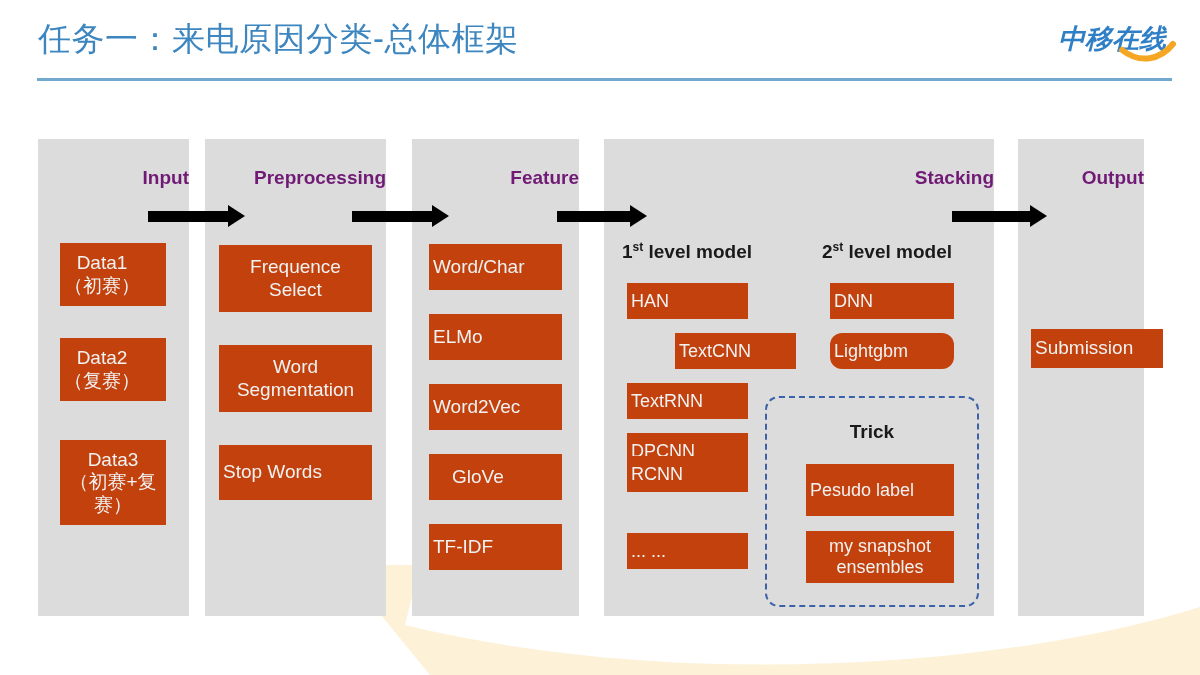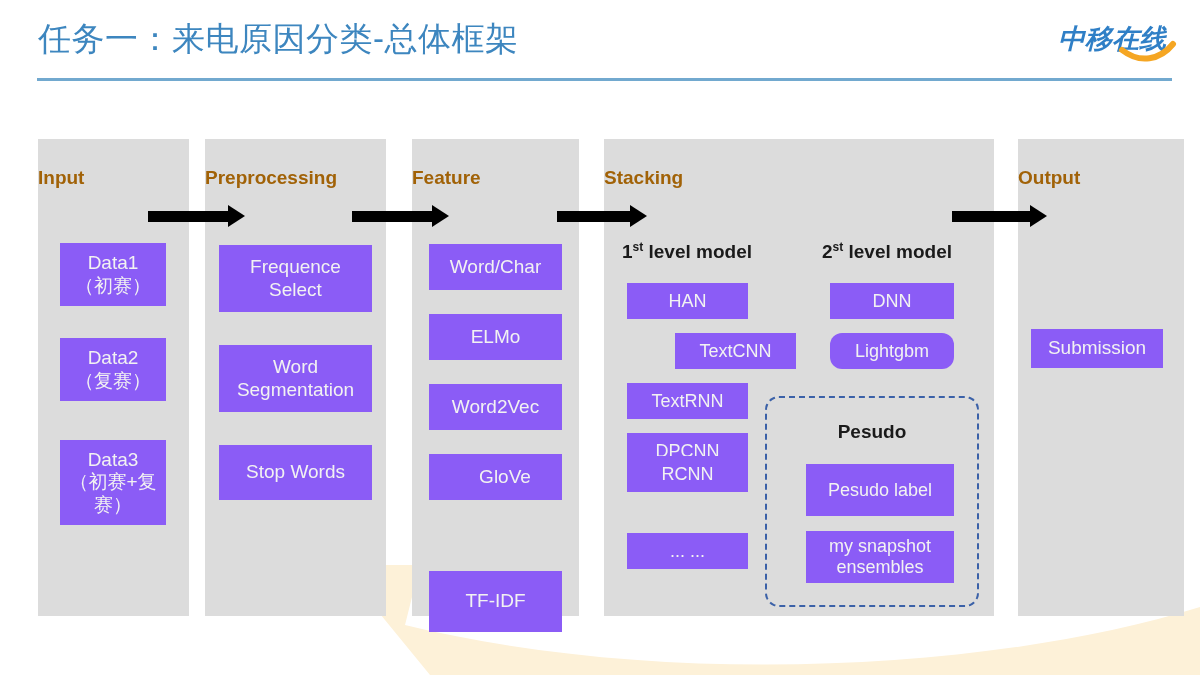--- a/index.html
+++ b/index.html
@@ -60,31 +60,31 @@
   .column {
     position: absolute;
     top: 139px;
     height: 477px;
     background: #dcdcdc;
   }
   .col-input       { left: 38px;   width: 151px; }
   .col-preprocess  { left: 205px;  width: 181px; }
   .col-feature     { left: 412px;  width: 167px; }
   .col-stacking    { left: 604px;  width: 390px; }
-  .col-output      { left: 1018px; width: 126px; padding-left: 40px; }
+  .col-output      { left: 1018px; width: 126px; }
 
   .col-title {
     position: absolute;
     top: 28px;
     left: 0;
     width: 100%;
-    text-align: left;
+    text-align: right;
     font-size: 19px;
     font-weight: bold;
-    color: #a16207;
+    color: #701a75;
   }
 
   
   .arrow {
     position: absolute;
     top: 205px;
     height: 22px;
   }
   .arrow .shaft {
     position: absolute;
@@ -108,25 +108,25 @@
   .arrow-2 { left: 352px; width: 97px; }
   .arrow-2 .shaft { width: 82px; }
   .arrow-3 { left: 557px; width: 90px; }
   .arrow-3 .shaft { width: 75px; }
   .arrow-4 { left: 952px; width: 95px; }
   .arrow-4 .shaft { width: 80px; }
 
   
   .node {
     position: absolute;
-    background: #8b5cf6;
+    background: #c2410c;
     color: #f2f2f2;
     display: flex;
     align-items: center;
-    justify-content: center;
+    justify-content: flex-start;
     text-align: center;
     font-size: 19px;
     line-height: 1.16;
     font-weight: 400;
     box-sizing: border-box;
     padding: 2px 4px;
   }
   .node.small { font-size: 18px; }
 
   
@@ -137,21 +137,21 @@
   
   .n-freq  { left: 219px; top: 245px; width: 153px; height: 67px; }
   .n-wseg  { left: 219px; top: 345px; width: 153px; height: 67px; }
   .n-stop  { left: 219px; top: 445px; width: 153px; height: 55px; }
 
   
   .n-f1 { left: 429px; top: 244px; width: 133px; height: 46px; }
   .n-f2 { left: 429px; top: 314px; width: 133px; height: 46px; }
   .n-f3 { left: 429px; top: 384px; width: 133px; height: 46px; }
   .n-f4 { left: 429px; top: 454px; width: 133px; height: 46px; padding-left: 23px; }
-  .n-f5 { left: 429px; top: 524px; width: 133px; height: 61px; margin-top: 47px; }
+  .n-f5 { left: 429px; top: 524px; width: 133px; height: 46px; }
 
   
   .level-label {
     position: absolute;
     font-size: 19px;
     font-weight: bold;
     color: #1a1a1a;
     white-space: nowrap;
   }
   .level-label sup {
@@ -296,21 +296,21 @@
   </div>
 
   <div class="node small n-s1">
     <span>DNN</span>
   </div>
   <div class="node small n-s2">
     <span>Lightgbm</span>
   </div>
 
   <div class="trick-panel"></div>
-  <div class="trick-title">Pesudo</div>
+  <div class="trick-title">Trick</div>
   <div class="node small n-t1">
     <span>Pesudo label</span>
   </div>
   <div class="node small n-t2">
     <span>my snapshot ensembles</span>
   </div>
 
   <div class="column col-output">
     <div class="col-title">Output</div>
   </div>

